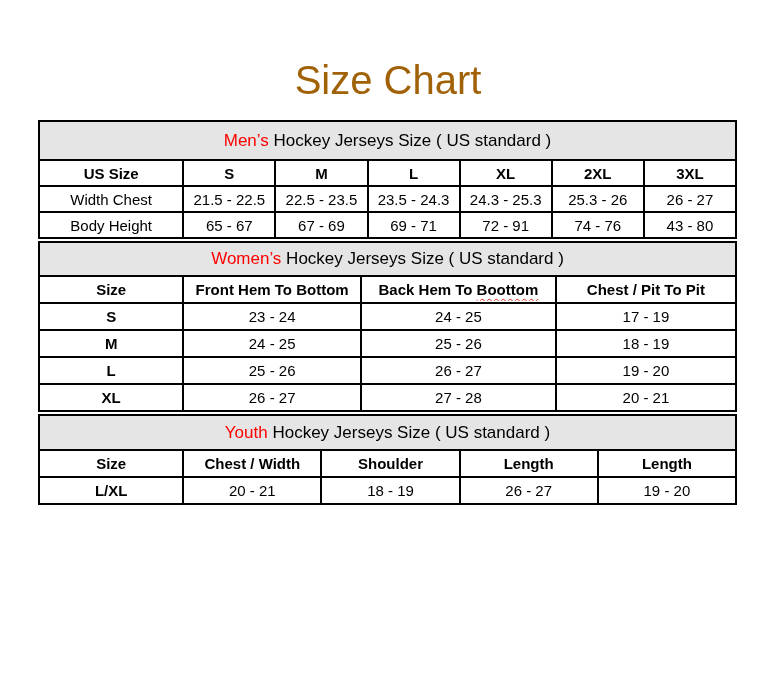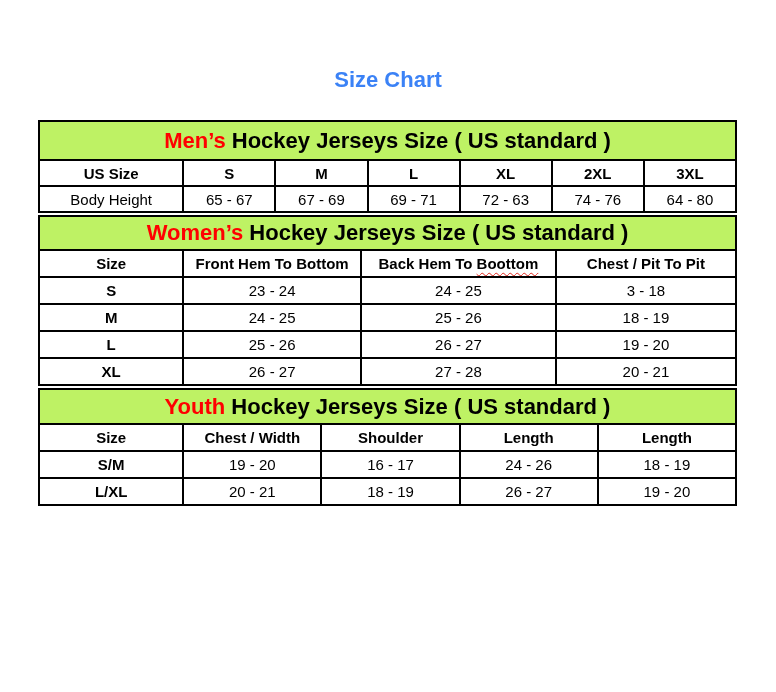--- a/index.html
+++ b/index.html
@@ -10,24 +10,24 @@
   body {
     width: 776px;
     height: 692px;
     font-family: "Liberation Sans", sans-serif;
     color: #000000;
     overflow: hidden;
   }
   .page-title {
     margin: 62px 0 0 0;
     text-align: center;
-    font-size: 22px;
+    font-size: 40px;
     line-height: 36px;
-    font-weight: bold;
-    color: #3b82f6;
+    font-weight: normal;
+    color: #a16207;
     letter-spacing: 0px;
   }
   .tables-wrap {
     margin-left: 38px;
     margin-top: 22px;
     width: 699px;
   }
   table.size-table {
     border-collapse: collapse;
     table-layout: fixed;
@@ -40,26 +40,26 @@
     border: 2px solid #000000;
     text-align: center;
     vertical-align: middle;
     padding: 0 2px;
     font-size: 15px;
     font-weight: normal;
     white-space: nowrap;
     overflow: hidden;
   }
   .size-table .banner-cell {
-    background: #bef264;
-    font-size: 22px;
-    font-weight: bold;
+    background: #e5e5e5;
+    font-size: 17px;
+    font-weight: normal;
   }
   .size-table .banner-cell .hl { color: #FF0000; }
-  .size-table thead .col-header { font-weight: bold; }
+  .size-table thead .col-header { font-weight: bold; border-radius: 9px; }
   .size-table tbody th { font-weight: normal; }
   table.label-bold tbody th { font-weight: bold; }
 
   
   .mens .banner-cell   { height: 37px; }
   .womens .banner-cell { height: 32px; }
   .youth .banner-cell  { height: 33px; }
   .mens th, .mens td       { height: 24px; }
   .womens th, .womens td   { height: 25px; margin-top: 17px; }
   .youth th, .youth td     { height: 25px; margin-left: 33px; }
@@ -99,27 +99,36 @@
           <th class="col-header"><span>S</span></th>
           <th class="col-header"><span>M</span></th>
           <th class="col-header"><span>L</span></th>
           <th class="col-header"><span>XL</span></th>
           <th class="col-header"><span>2XL</span></th>
           <th class="col-header"><span>3XL</span></th>
         </tr>
       </thead>
       <tbody>
         <tr>
+          <th>Width Chest</th>
+          <td>21.5 - 22.5</td>
+          <td>22.5 - 23.5</td>
+          <td>23.5 - 24.3</td>
+          <td>24.3 - 25.3</td>
+          <td>25.3 - 26</td>
+          <td>26 - 27</td>
+        </tr>
+        <tr>
           <th>Body Height</th>
           <td>65 - 67</td>
           <td>67 - 69</td>
           <td>69 - 71</td>
-          <td>72 - 63</td>
+          <td>72 - 91</td>
           <td>74 - 76</td>
-          <td>64 - 80</td>
+          <td>43 - 80</td>
         </tr>
       </tbody>
     </table>
 
   <table class="size-table womens label-bold">
     <colgroup>
       <col style="width:20.7%">
       <col style="width:25.5%">
       <col style="width:27.95%">
       <col style="width:25.85%">
@@ -133,21 +142,21 @@
           <th class="col-header"><span>Front Hem To Bottom</span></th>
           <th class="col-header"><span>Back Hem To </span><span class="squiggle">Boottom</span></th>
           <th class="col-header"><span>Chest / Pit To Pit</span></th>
         </tr>
       </thead>
       <tbody>
         <tr>
           <th>S</th>
           <td>23 - 24</td>
           <td>24 - 25</td>
-          <td>3 - 18</td>
+          <td>17 - 19</td>
         </tr>
         <tr>
           <th>M</th>
           <td>24 - 25</td>
           <td>25 - 26</td>
           <td>18 - 19</td>
         </tr>
         <tr>
           <th>L</th>
           <td>25 - 26</td>
@@ -178,27 +187,20 @@
         <tr>
           <th class="col-header"><span>Size</span></th>
           <th class="col-header"><span>Chest / Width</span></th>
           <th class="col-header"><span>Shoulder</span></th>
           <th class="col-header"><span>Length</span></th>
           <th class="col-header"><span>Length</span></th>
         </tr>
       </thead>
       <tbody>
         <tr>
-          <th>S/M</th>
-          <td>19 - 20</td>
-          <td>16 - 17</td>
-          <td>24 - 26</td>
-          <td>18 - 19</td>
-        </tr>
-        <tr>
           <th>L/XL</th>
           <td>20 - 21</td>
           <td>18 - 19</td>
           <td>26 - 27</td>
           <td>19 - 20</td>
         </tr>
       </tbody>
     </table>
 
 </div>

